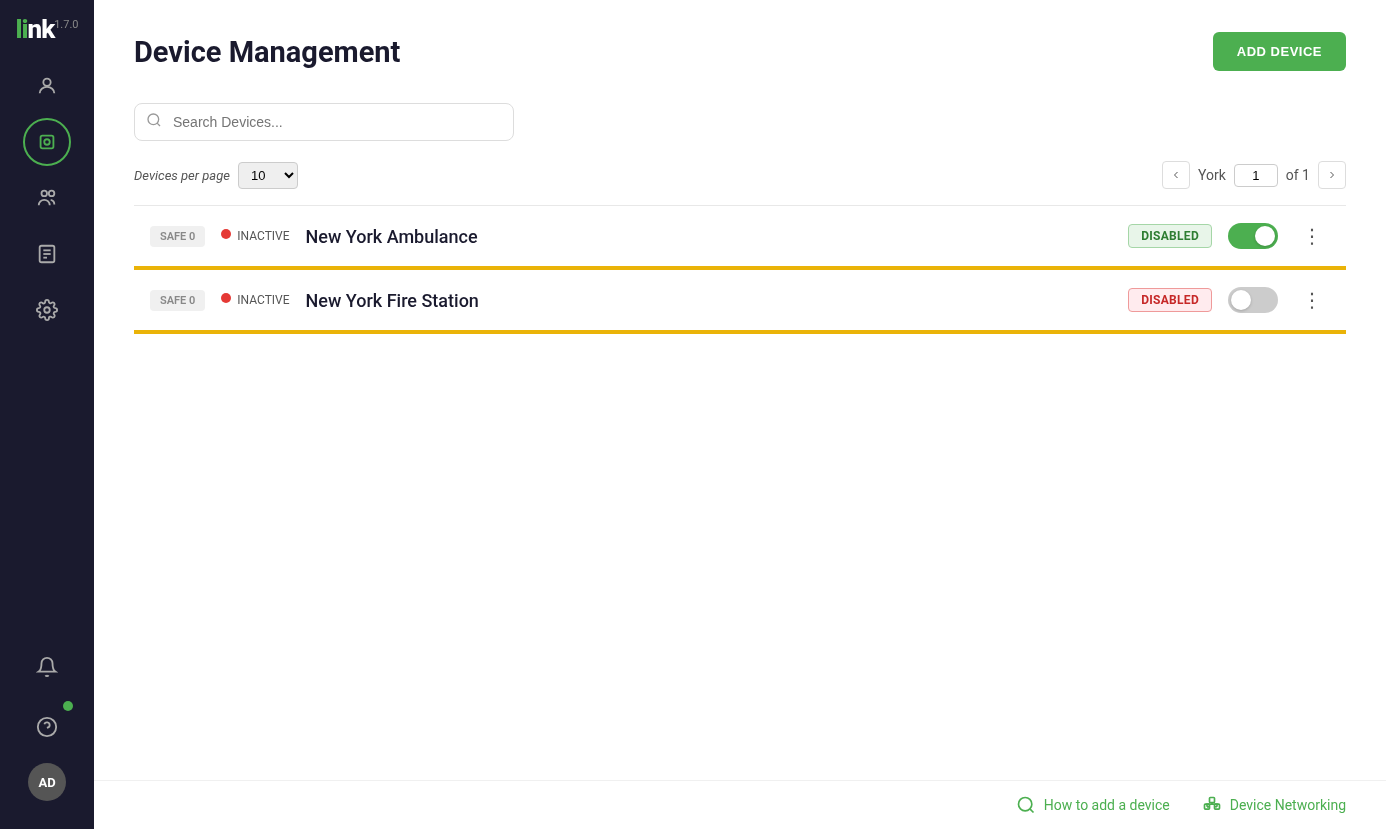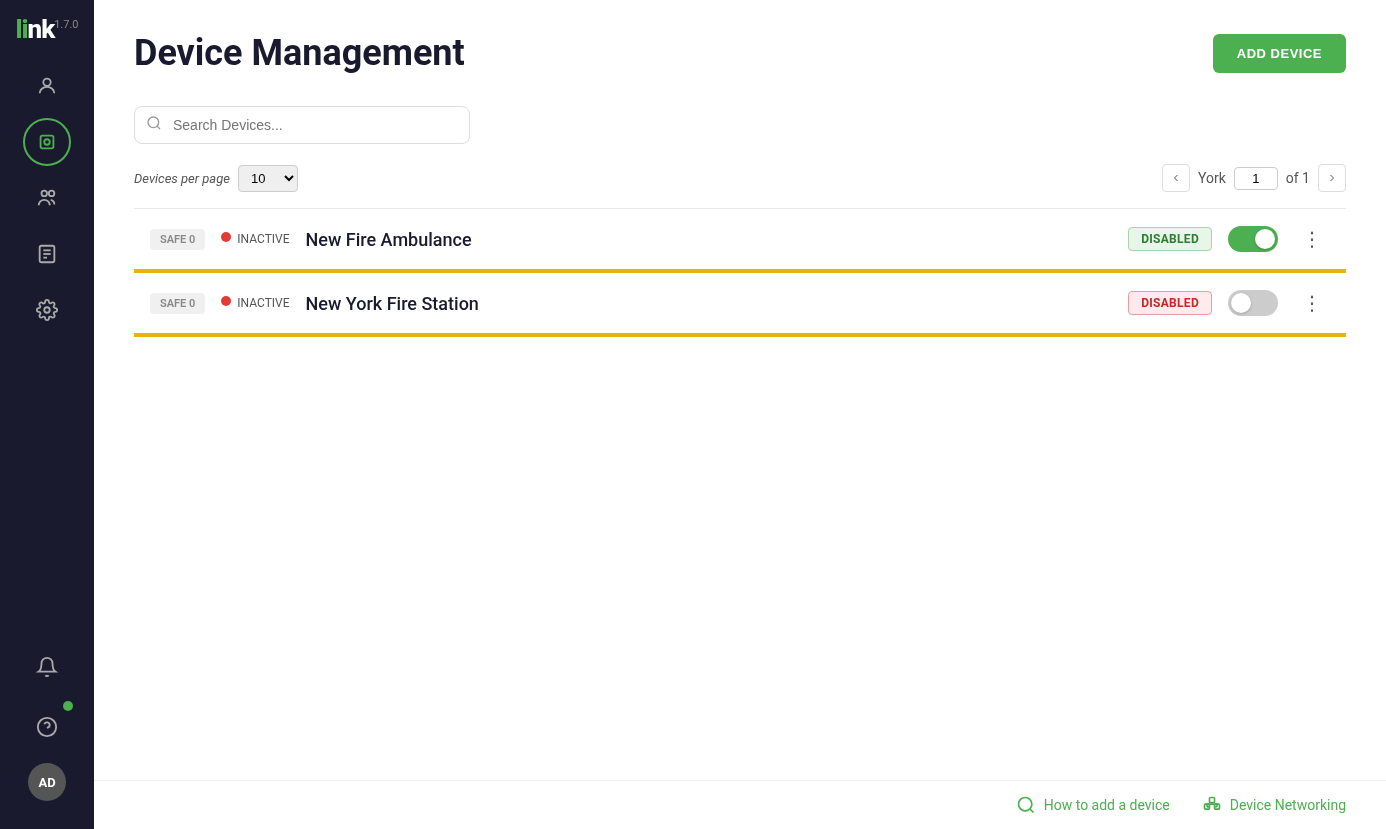--- a/index.html
+++ b/index.html
@@ -98,42 +98,42 @@
       display: flex;
       flex-direction: column;
     }
     .page-header {
       display: flex;
       align-items: center;
       justify-content: space-between;
       margin-bottom: 32px;
     }
     .page-title {
-      font-size: 36px;
+      font-size: 29px;
       font-weight: 700;
       color: #1a1a2e;
     }
     .add-device-btn {
       background: #4caf50;
       color: #fff;
       border: none;
       padding: 12px 24px;
       border-radius: 6px;
       font-size: 13px;
       font-weight: 700;
       letter-spacing: 0.5px;
       cursor: pointer;
       text-transform: uppercase;
     }
 
     
     .search-wrapper {
       position: relative;
       margin-bottom: 20px;
-      width: 336px;
+      width: 380px;
     }
     .search-icon-pos {
       position: absolute;
       left: 12px; top: 50%;
       transform: translateY(-50%);
       color: #999;
     }
     .search-input {
       width: 100%;
       padding: 10px 12px 10px 38px;
@@ -410,21 +410,21 @@
     </div>
 
     <div class="device-list">
 
       <div class="device-row">
         <span class="safe-badge">SAFE 0</span>
         <div class="status-badge">
           <div class="status-dot"></div>
           <span>INACTIVE</span>
         </div>
-        <div class="device-name">New Fire Ambulance</div>
+        <div class="device-name">New York Ambulance</div>
         <span class="enabled-badge enabled">DISABLED</span>
         <div class="toggle-switch">
           <div class="toggle-track on">
             <div class="toggle-thumb"></div>
           </div>
         </div>
         <button class="more-btn">⋮</button>
       </div>
 
       <div class="device-row">

